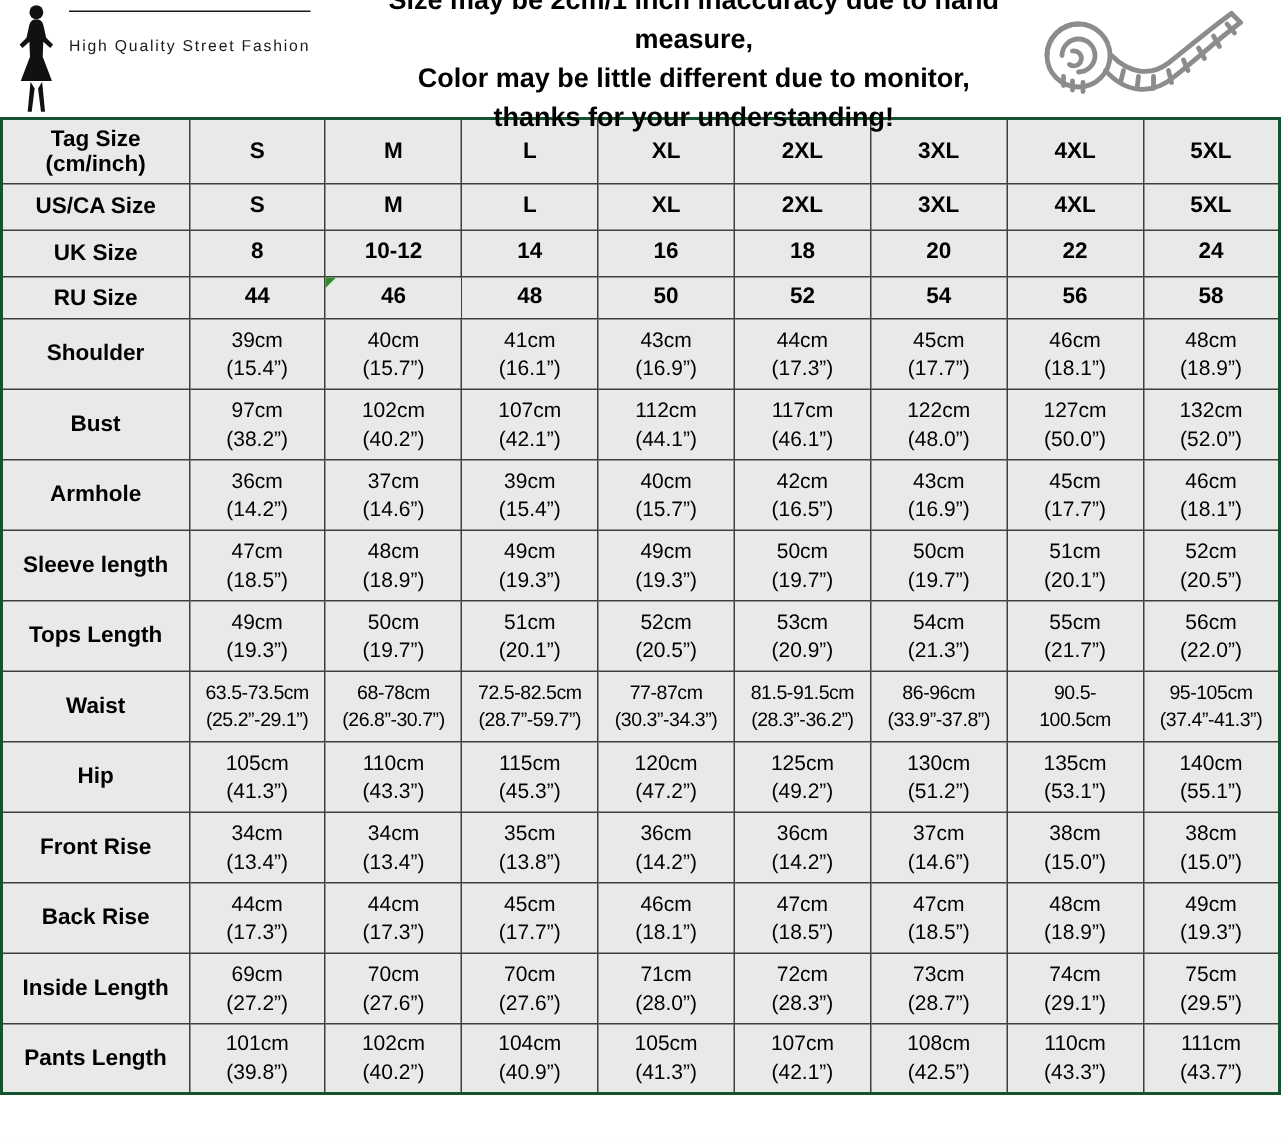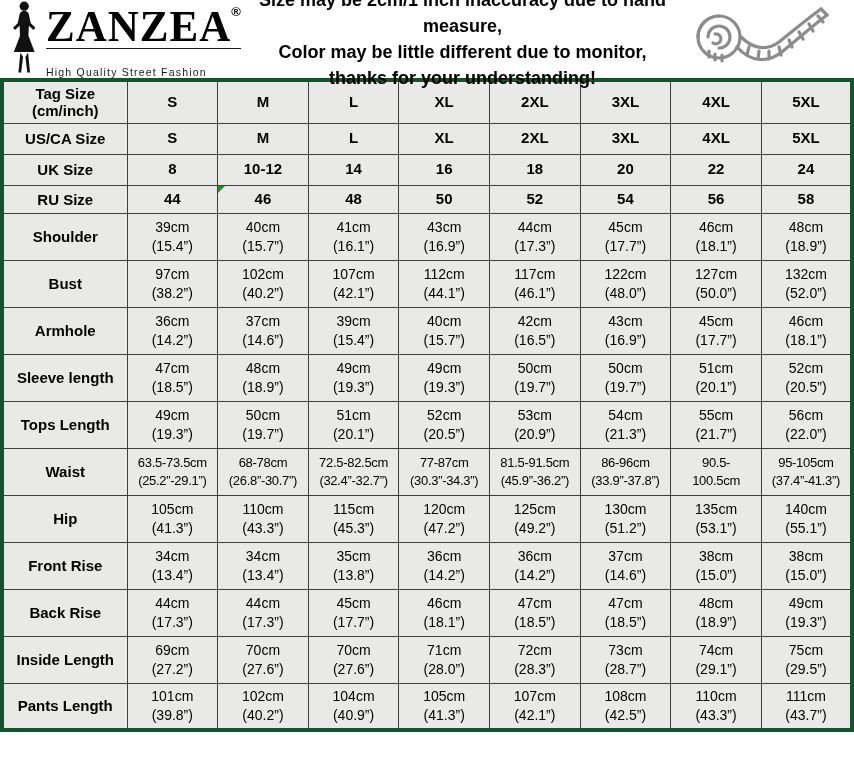--- a/index.html
+++ b/index.html
@@ -18,21 +18,21 @@
   .brand{font-family:"Liberation Serif",serif;font-weight:bold;font-size:43px;
          letter-spacing:1px;transform:scaleY(1.04);}
   .reg{font-size:13px;font-weight:bold;margin-top:1px;}
   .tagline{font-size:10.5px;letter-spacing:1.2px;color:#1a1a1a;margin-top:1px;
            border-top:1px solid #1a1a1a;padding-top:17px;white-space:nowrap;}
   .notice{flex:1 1 auto;text-align:center;font-size:18px;font-weight:600;
           line-height:1.45;padding:0 4px;}
   .tape{flex:0 0 auto;width:160px;display:flex;justify-content:center;}
   
   table.sizes{border-collapse:collapse;table-layout:fixed;width:854px;
-              border:4px solid #14532d;background:#e9e9e7;}
+              border:2px solid #14532d;background:#e9e9e7;}
   table.sizes th,table.sizes td{
     border:1px solid #3f3f3f;background:#e9e9e7;text-align:center;
     vertical-align:middle;padding:0 2px;box-sizing:border-box;overflow:hidden;}
   table.sizes col.lab{width:125px;}
   table.sizes th{font-weight:bold;font-size:15px;}
   table.sizes td{font-size:14px;font-weight:400;line-height:1.35;}
   table.sizes td.b{font-weight:bold;font-size:15px;}
   tr[data-type="size"]{height:31px;}
   tr[data-name="table-row-tag-size"]{height:43px;}
   tr[data-name="table-row-ru-size"]{height:28px;}
@@ -54,24 +54,20 @@
         <svg width="38" height="74" viewBox="0 0 44 96" aria-hidden="true">
           <g fill="#111">
             <circle cx="21" cy="8" r="6"></circle>
             <path d="M21,14 c-4,0 -6,3 -6.5,7 l-2,9 -6,6 2.5,3 6,-5.5 0.5,13 -8,21 h27 l-8,-21 0.5,-13 6,5.5 2.5,-3 -6,-6 -2,-9 c-0.5,-4 -2.5,-7 -6.5,-7 z"></path>
             <path d="M16,68 l-2.5,26 h3.5 l2.5,-20 z"></path>
             <path d="M26,68 l2.5,26 h-3.5 l-2.5,-20 z"></path>
           </g>
         </svg>
       </span>
       <span class="logo-txt" data-name="logo-text">
-        <span class="brand-line">
-          <span class="brand" data-name="brand-name">ZANZEA</span>
-          <span class="reg" data-name="registered-mark">®</span>
-        </span>
         <span class="tagline" data-name="brand-tagline">High Quality Street Fashion</span>
       </span>
     </div>
 
     <div class="notice" data-name="size-disclaimer">
       <div data-name="disclaimer-line-1">Size may be 2cm/1 inch inaccuracy due to hand measure,</div>
       <div data-name="disclaimer-line-2">Color may be little different due to monitor,</div>
       <div data-name="disclaimer-line-3">thanks for your understanding!</div>
     </div>
 
@@ -415,29 +411,29 @@
           <td data-name="waist-cell-s">
             <div>63.5-73.5cm</div>
             <div>(25.2”-29.1”)</div>
           </td>
           <td data-name="waist-cell-m">
             <div>68-78cm</div>
             <div>(26.8”-30.7”)</div>
           </td>
           <td data-name="waist-cell-l">
             <div>72.5-82.5cm</div>
-            <div>(32.4”-32.7”)</div>
+            <div>(28.7”-59.7”)</div>
           </td>
           <td data-name="waist-cell-xl">
             <div>77-87cm</div>
             <div>(30.3”-34.3”)</div>
           </td>
           <td data-name="waist-cell-2xl">
             <div>81.5-91.5cm</div>
-            <div>(45.9”-36.2”)</div>
+            <div>(28.3”-36.2”)</div>
           </td>
           <td data-name="waist-cell-3xl">
             <div>86-96cm</div>
             <div>(33.9”-37.8”)</div>
           </td>
           <td data-name="waist-cell-4xl">
             <div>90.5-</div>
             <div>100.5cm</div>
           </td>
           <td data-name="waist-cell-5xl">

